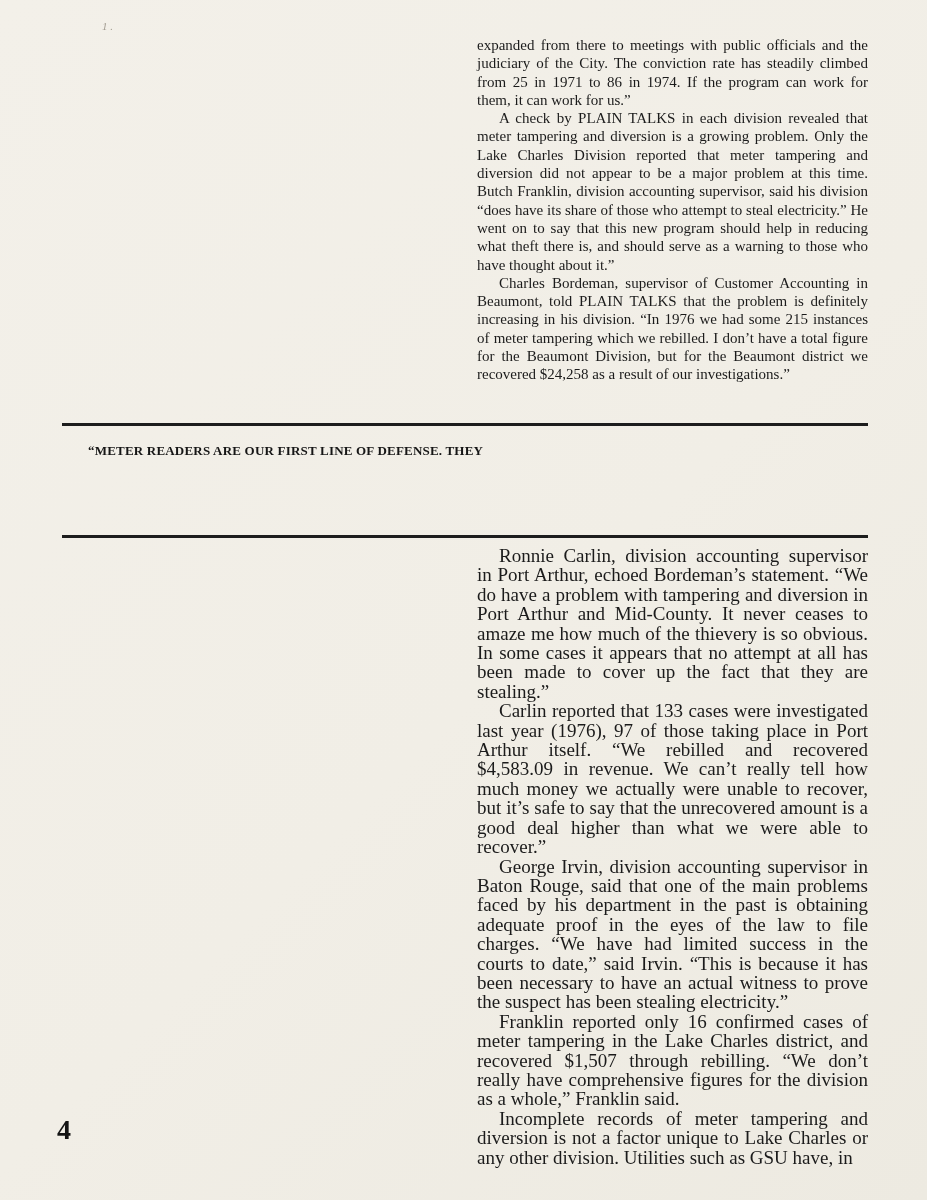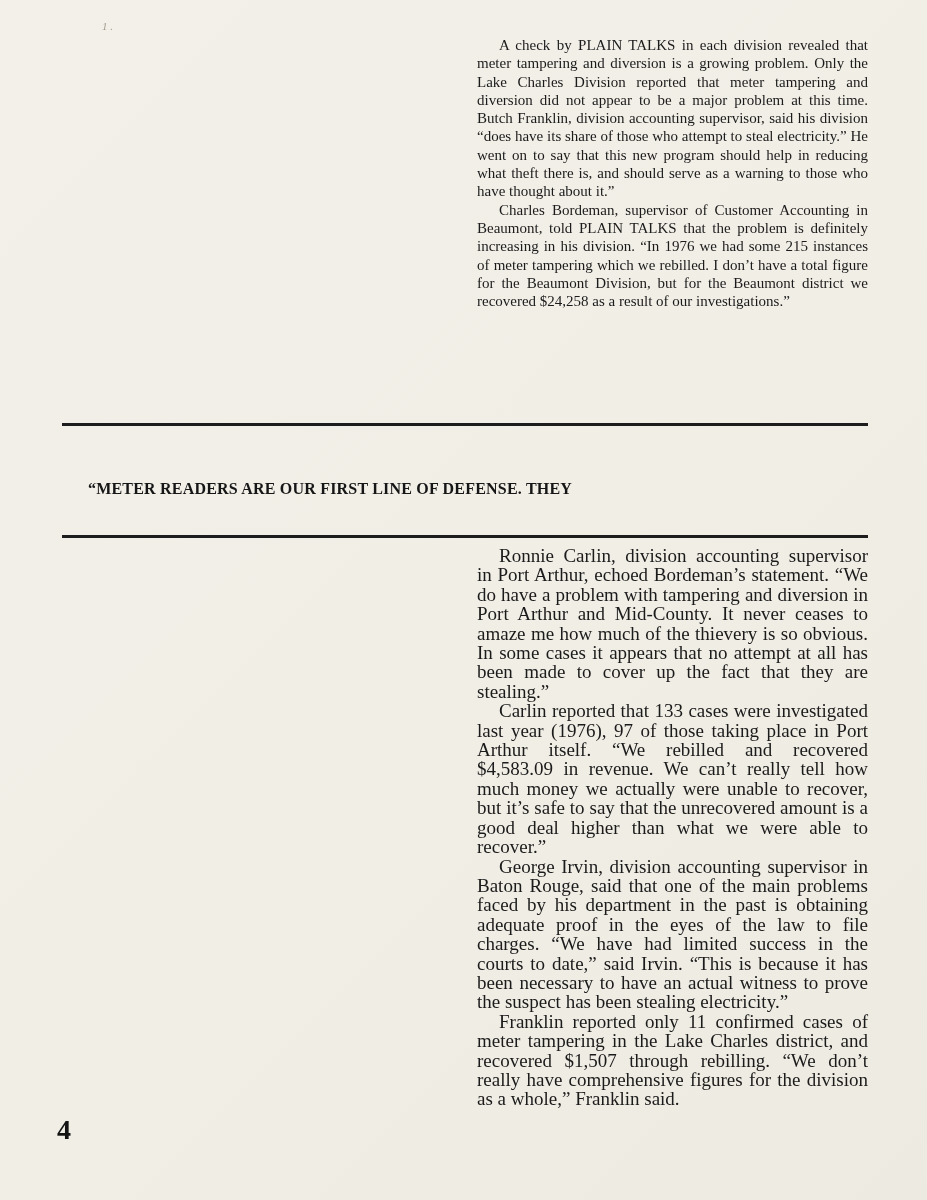--- a/index.html
+++ b/index.html
@@ -53,24 +53,24 @@
     left: 62px;
     width: 806px;
     height: 3px;
     background: #1d1d1d;
   }
   .rule-top { top: 423px; }
   .rule-bottom { top: 535px; }
   .pull-quote {
     position: absolute;
     left: 88px;
-    top: 476px;
+    top: 438px;
     width: 800px;
     font-weight: bold;
-    font-size: 16px;
+    font-size: 13px;
     line-height: 25px;
     letter-spacing: 0.2px;
     color: #161616;
   }
   .pull-quote .pq-line {
     white-space: nowrap;
   }
   .page-number {
     position: absolute;
     left: 57px;
@@ -81,34 +81,36 @@
   }
 </style>
 </head>
 <body>
 
 <div class="page">
 
   <div class="corner-mark">1 .</div>
 
   <div class="column column-top">
+    <p>expanded from there to meetings with public officials and the judiciary of the City. The conviction rate has steadily climbed from 25 in 1971 to 86 in 1974. If the program can work for them, it can work for us.”</p>
     <p class="indent">A check by PLAIN TALKS in each division revealed that meter tampering and diversion is a growing problem. Only the Lake Charles Division reported that meter tampering and diversion did not appear to be a major problem at this time. Butch Franklin, division accounting supervisor, said his division “does have its share of those who attempt to steal electricity.” He went on to say that this new program should help in reducing what theft there is, and should serve as a warning to those who have thought about it.”</p>
     <p class="indent">Charles Bordeman, supervisor of Customer Accounting in Beaumont, told PLAIN TALKS that the problem is definitely increasing in his division. “In 1976 we had some 215 instances of meter tampering which we rebilled. I don’t have a total figure for the Beaumont Division, but for the Beaumont district we recovered $24,258 as a result of our investigations.”</p>
   </div>
 
   <div class="rule rule-top"></div>
 
   <div class="pull-quote">
     <div class="pq-line">“METER READERS ARE OUR FIRST LINE OF DEFENSE. THEY</div>
   </div>
 
   <div class="rule rule-bottom"></div>
 
   <div class="column column-bottom">
     <p class="indent">Ronnie Carlin, division accounting supervisor in Port Arthur, echoed Bordeman’s statement. “We do have a problem with tampering and diversion in Port Arthur and Mid-County. It never ceases to amaze me how much of the thievery is so obvious. In some cases it appears that no attempt at all has been made to cover up the fact that they are stealing.”</p>
     <p class="indent">Carlin reported that 133 cases were investigated last year (1976), 97 of those taking place in Port Arthur itself. “We rebilled and recovered $4,583.09 in revenue. We can’t really tell how much money we actually were unable to recover, but it’s safe to say that the unrecovered amount is a good deal higher than what we were able to recover.”</p>
     <p class="indent">George Irvin, division accounting supervisor in Baton Rouge, said that one of the main problems faced by his department in the past is obtaining adequate proof in the eyes of the law to file charges. “We have had limited success in the courts to date,” said Irvin. “This is because it has been necessary to have an actual witness to prove the suspect has been stealing electricity.”</p>
-    <p class="indent">Franklin reported only 11 confirmed cases of meter tampering in the Lake Charles district, and recovered $1,507 through rebilling. “We don’t really have comprehensive figures for the division as a whole,” Franklin said.</p>
+    <p class="indent">Franklin reported only 16 confirmed cases of meter tampering in the Lake Charles district, and recovered $1,507 through rebilling. “We don’t really have comprehensive figures for the division as a whole,” Franklin said.</p>
+    <p class="indent">Incomplete records of meter tampering and diversion is not a factor unique to Lake Charles or any other division. Utilities such as GSU have, in</p>
   </div>
 
   <div class="page-number">4</div>
 
 </div>
 
 </body></html>

